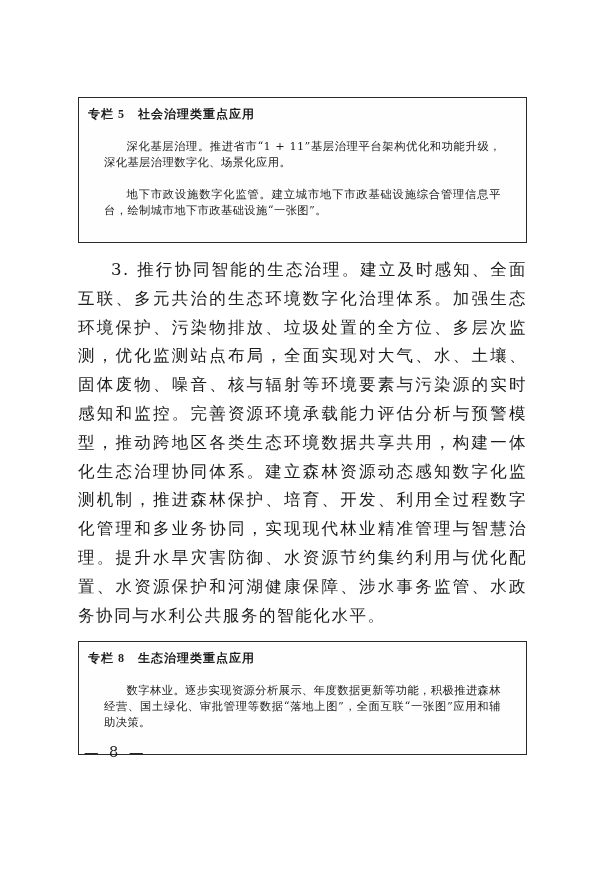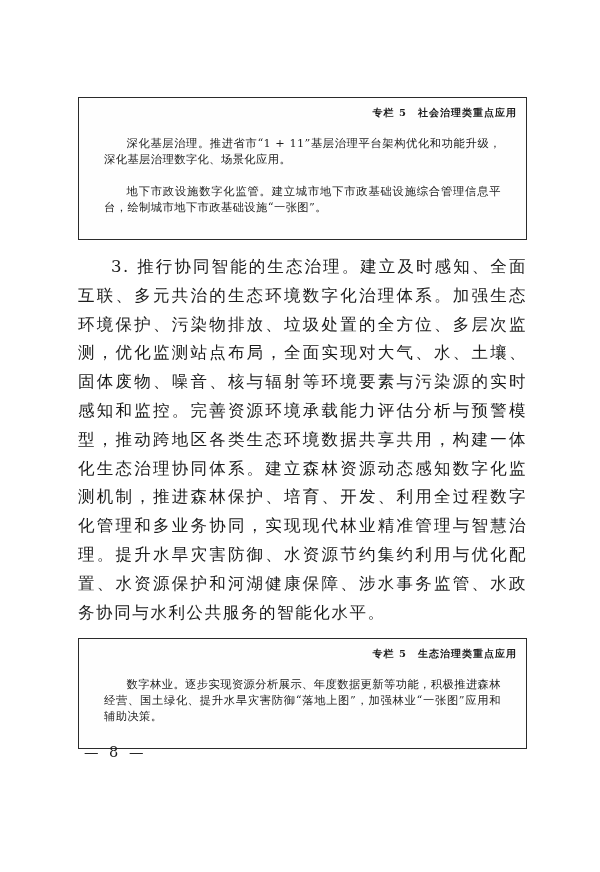--- a/index.html
+++ b/index.html
@@ -19,26 +19,27 @@
     padding: 97px 73px 0 78px;
     overflow: hidden;
   }
   .column-box {
     border: 1.5px solid #2b2b2b;
     box-sizing: border-box;
     padding: 5px 9px 7px 9px;
     background: #fefefe;
   }
   .box-title {
-    text-align: right;
+    text-align: left;
     font-weight: bold;
-    font-size: 10px;
+    font-size: 12px;
     letter-spacing: 1px;
     margin: 3px 0 5px 0;
     white-space: nowrap;
+    font-family: Liberation Serif, serif;
   }
   .box-para {
     margin: 16px;
     font-size: 11.3px;
     line-height: 16px;
     text-indent: 2em;
     text-align: justify;
     text-justify: inter-character;
     letter-spacing: 0.4px;
   }
@@ -68,19 +69,19 @@
 
   <div class="column-box">
     <div class="box-title">专栏 5　社会治理类重点应用</div>
     <p class="box-para">深化基层治理。推进省市“1 + 11”基层治理平台架构优化和功能升级，深化基层治理数字化、场景化应用。</p>
     <p class="box-para">地下市政设施数字化监管。建立城市地下市政基础设施综合管理信息平台，绘制城市地下市政基础设施“一张图”。</p>
   </div>
 
   <p class="main-para">3. 推行协同智能的生态治理。建立及时感知、全面互联、多元共治的生态环境数字化治理体系。加强生态环境保护、污染物排放、垃圾处置的全方位、多层次监测，优化监测站点布局，全面实现对大气、水、土壤、固体废物、噪音、核与辐射等环境要素与污染源的实时感知和监控。完善资源环境承载能力评估分析与预警模型，推动跨地区各类生态环境数据共享共用，构建一体化生态治理协同体系。建立森林资源动态感知数字化监测机制，推进森林保护、培育、开发、利用全过程数字化管理和多业务协同，实现现代林业精准管理与智慧治理。提升水旱灾害防御、水资源节约集约利用与优化配置、水资源保护和河湖健康保障、涉水事务监管、水政务协同与水利公共服务的智能化水平。</p>
 
   <div class="column-box">
-    <div class="box-title">专栏 5　生态治理类重点应用</div>
-    <p class="box-para">数字林业。逐步实现资源分析展示、年度数据更新等功能，积极推进森林经营、国土绿化、提升水旱灾害防御“落地上图”，加强林业“一张图”应用和辅助决策。</p>
+    <div class="box-title">专栏 8　生态治理类重点应用</div>
+    <p class="box-para">数字林业。逐步实现资源分析展示、年度数据更新等功能，积极推进森林经营、国土绿化、审批管理等数据“落地上图”，全面互联“一张图”应用和辅助决策。</p>
   </div>
 
   <div class="page-number">— 8 —</div>
 
 </div>
 
 </body></html>

